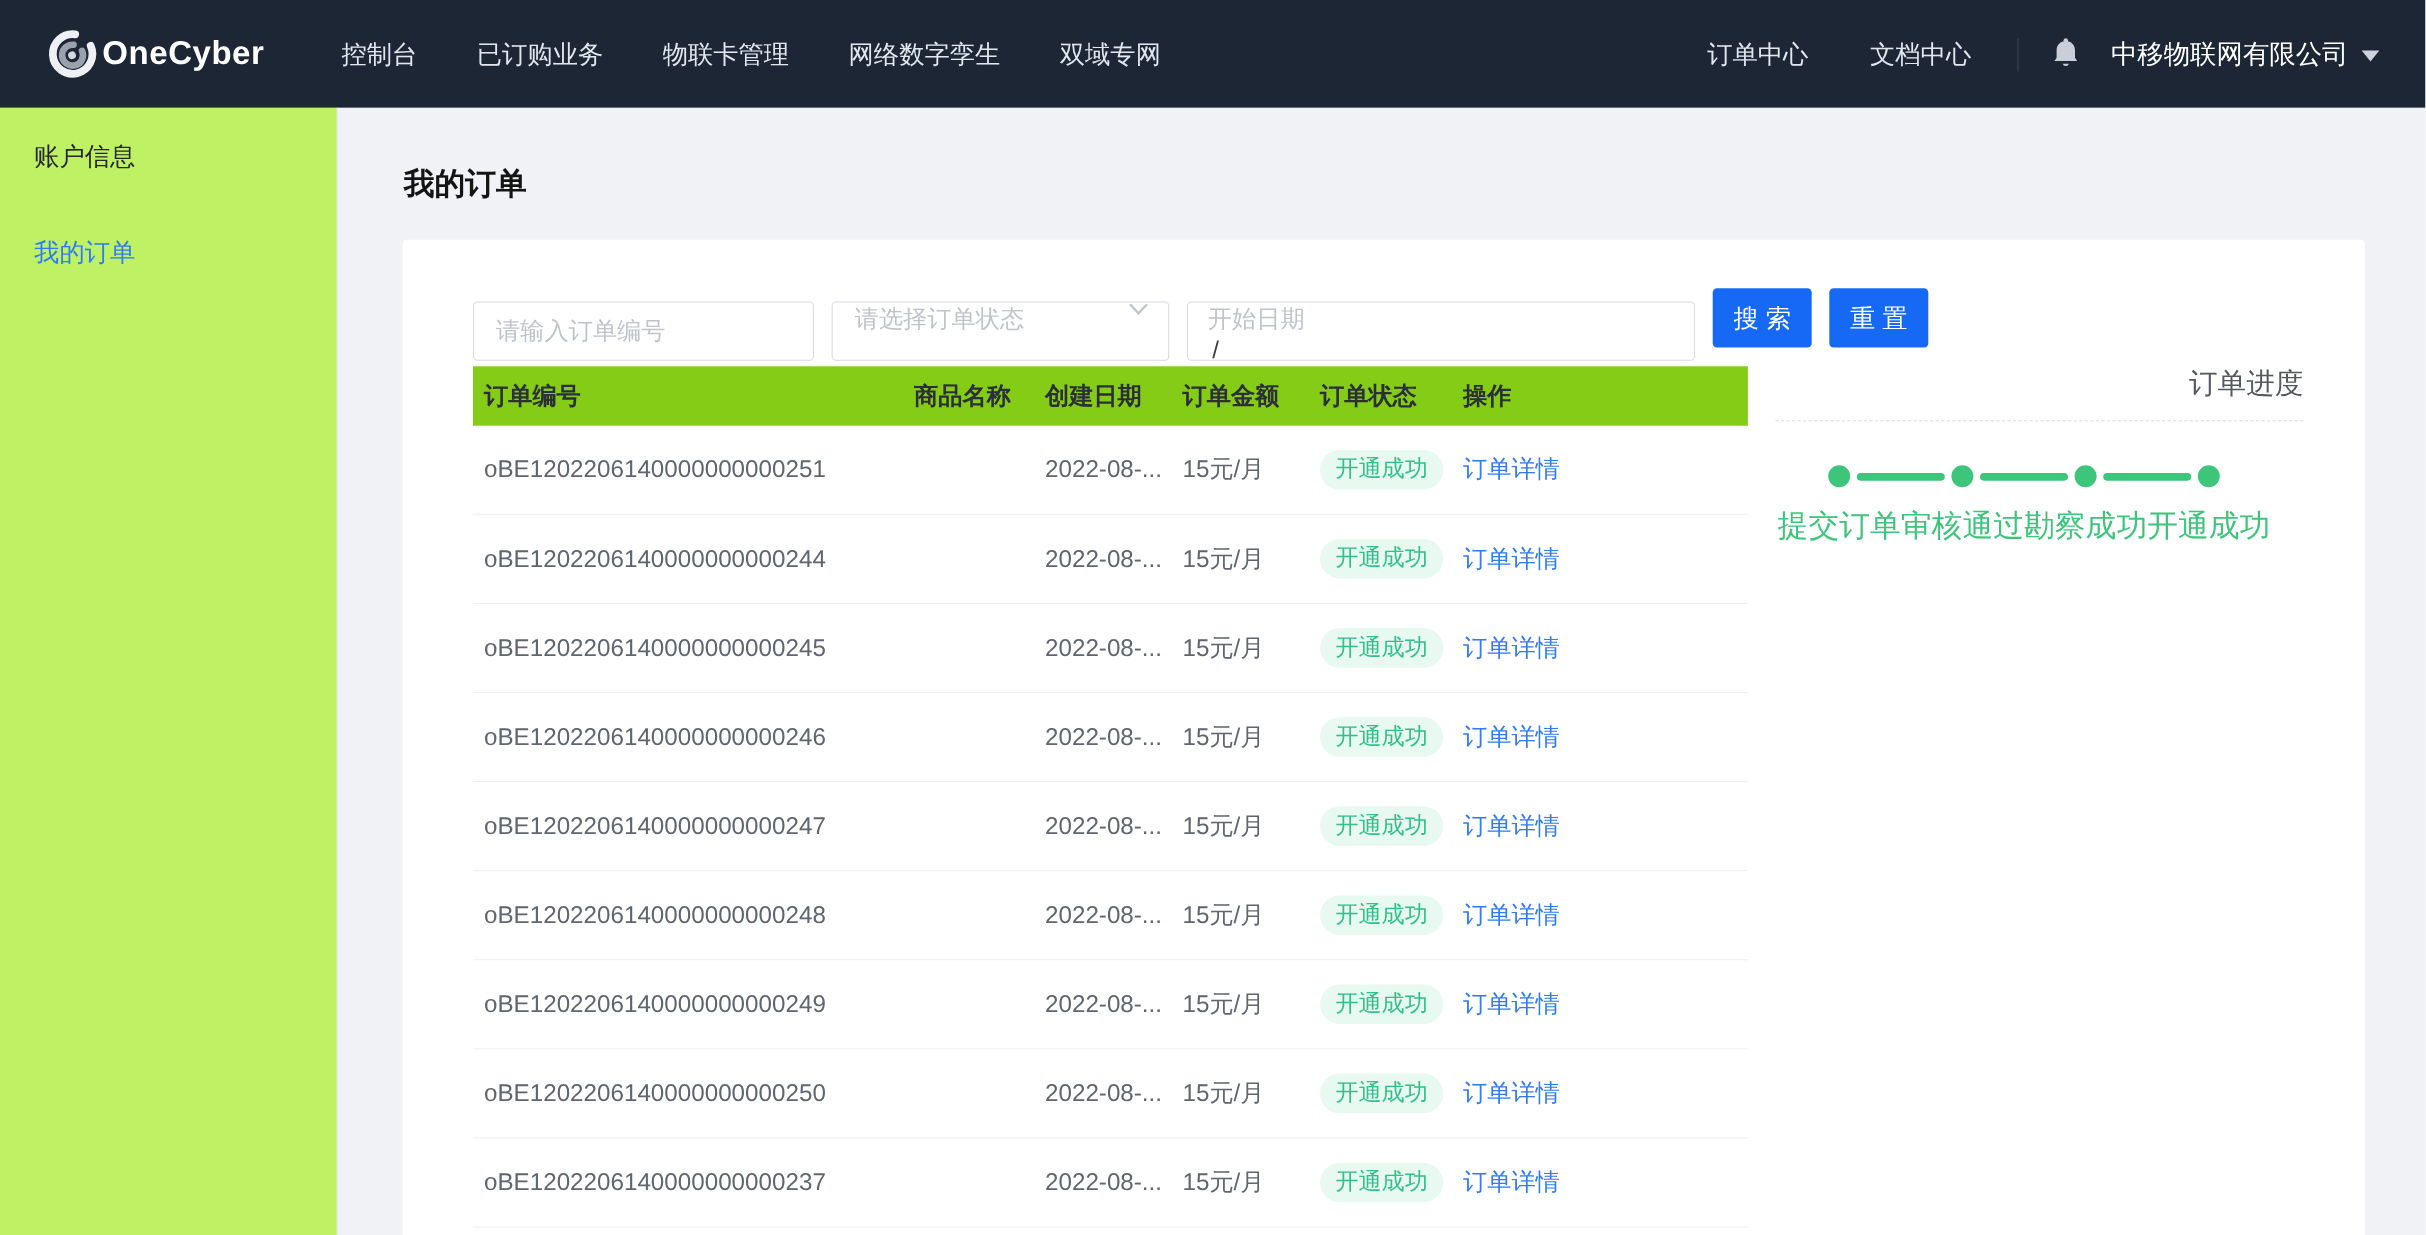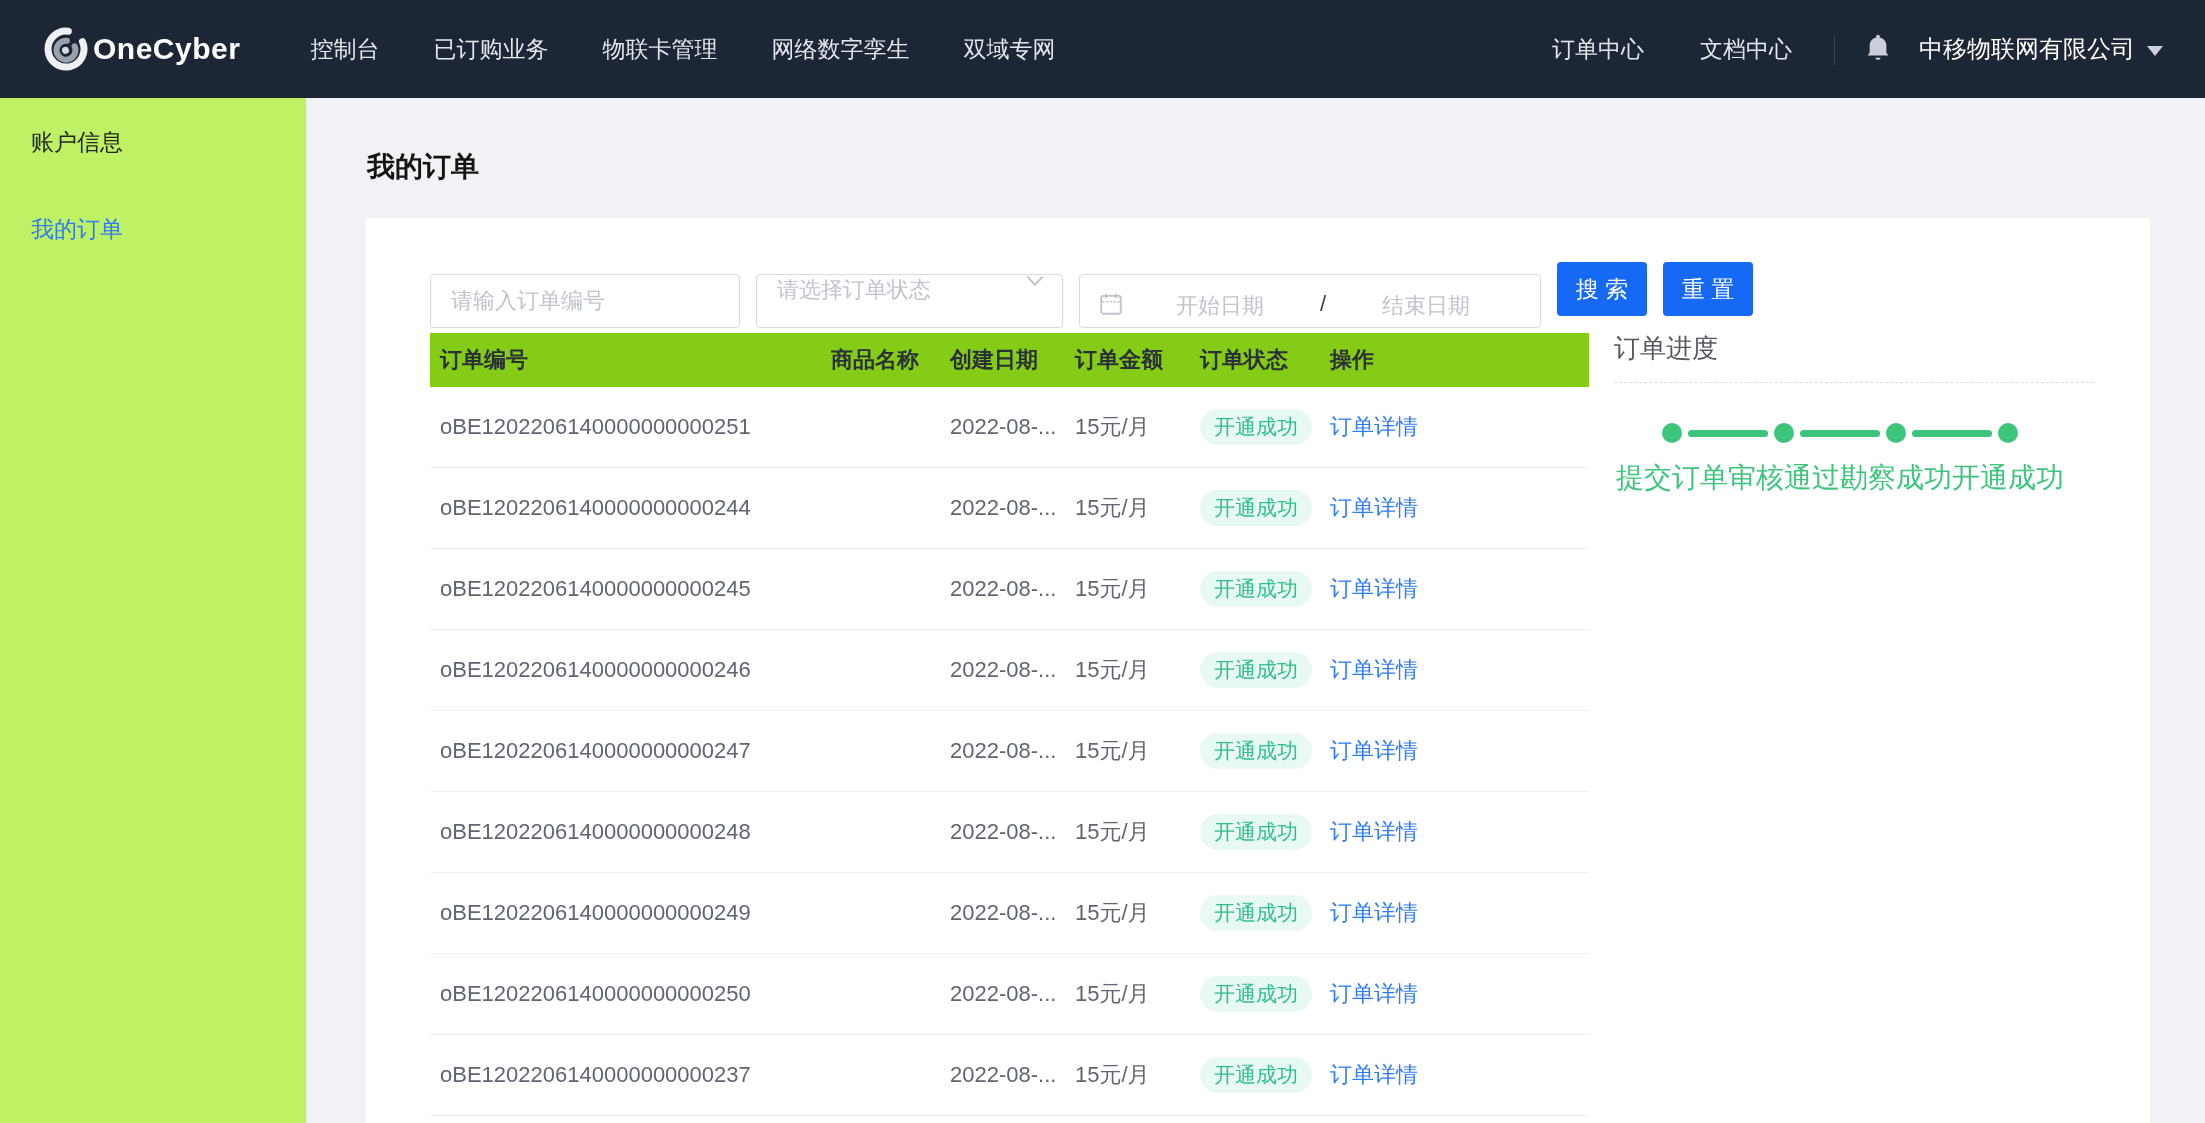--- a/index.html
+++ b/index.html
@@ -35,37 +35,37 @@
   .page-title { margin:50px 0 0 60px; font-size:28px; font-weight:700; color:#141414; }
   .card { position:absolute; left:59px; top:120px; width:1784px; height:1060px; background:#fff; border-radius:4px; }
 
   
   .filters { position:absolute; left:64px; top:32px; display:flex; gap:16px; align-items:center; }
   .f-input, .f-select, .f-date { height:54px; border:1px solid #d8dadf; border-radius:4px; background:#fff; display:flex; align-items:flex-start; font-size:22px;margin-top:24px; }
   .f-input { width:310px; }
   .f-input input { border:none; outline:none; width:100%; height:100%; padding:0 20px; font-size:22px; font-family:inherit; color:#262626; background:transparent; }
   .f-input input::placeholder { color:#bfc4cc; }
   .f-select { width:307px; padding:0 18px 0 20px; color:#bfc4cc; cursor:pointer; justify-content:space-between; }
-  .f-date { width:462px; padding:16px 18px; color:#bfc4cc; cursor:pointer; }
+  .f-date { width:462px; padding:0 18px; color:#bfc4cc; cursor:pointer;flex-direction:column; }
   .f-date .ph { flex:1; text-align:center; }
   .f-date .sep { color:#3a3f47; padding:0 4px; }
   .btn { height:54px; width:90px; border:none; border-radius:4px; background:var(--primary); color:#fff; font-size:23px; font-family:inherit; cursor:pointer; }
 
   
   .table { position:absolute; left:64px; top:115px; width:1159px; font-size:22px; }
   .thead { display:flex; height:54px; background:#84cc16; align-items:center; font-weight:700; color:#2b2f38; }
   .th, .td { padding-left:10px; }
   .c0 { width:370px; } .c1 { width:140px;text-align:center; } .c2 { width:125px; } .c3 { width:125px; } .c4 { width:130px; } .c5 { width:269px; }
   .tr { display:flex; height:81px; align-items:center; border-bottom:1px solid #edeff2; color:#5f6670; }
   .badge { display:inline-block; height:36px; line-height:36px; padding:0 14px; border-radius:18px; background:var(--green-bg); color:var(--green-text); font-size:21px; }
   .link { color:var(--link); cursor:pointer; text-decoration:none; }
 
   
   .progress { position:absolute; left:1248px; top:113px; width:480px; }
-  .p-title { font-size:26px; color:#55595f; padding-bottom:16px; border-bottom:1px dashed #dcdcdc; }
+  .p-title { font-size:26px; color:#55595f; padding-bottom:16px; border-bottom:1px dashed #dcdcdc;text-align:right; }
   .steps { position:relative; height:130px; }
   .dot { position:absolute; top:40px; width:20px; height:20px; border-radius:50%; background:var(--green); }
   .connector { position:absolute; top:47px; height:7px; border-radius:4px; background:var(--green); }
   .step-label { position:absolute; top:76px; transform:translateX(-50%); color:var(--green); font-size:28px; white-space:nowrap; }
 </style>
 </head>
 <body style="--primary: #1569f5; --link: #2e7cf6; --green: #3ec57c; --green-text: #31c08b; --green-bg: #e7f9f1; --nav-bg: #1c2634;">
 
 <header class="navbar">
   <div class="logo">

